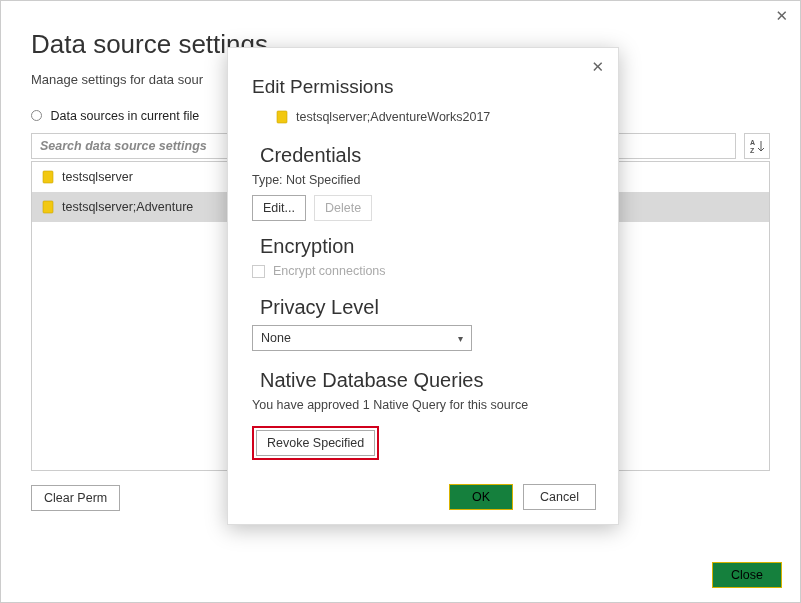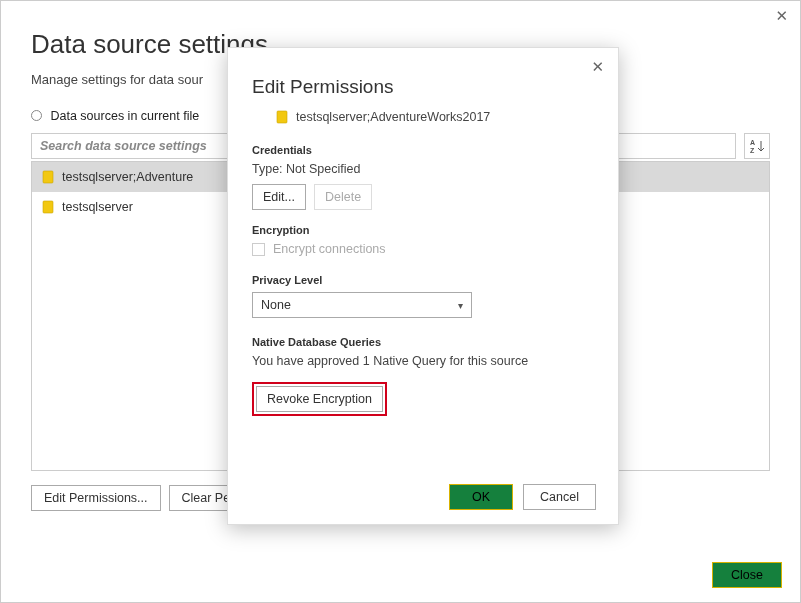--- a/index.html
+++ b/index.html
@@ -172,24 +172,24 @@
   .source-line {
     display: flex;
     align-items: center;
     gap: 8px;
     font-size: 12.5px;
     color: #444;
     margin-bottom: 20px;
     padding-left: 24px;
   }
   .section-head {
-    font-size: 11px;
-    font-weight: 700;
+    font-size: 20px;
+    font-weight: 400;
     color: #333;
-    margin: 14px 0 6px 0;
+    margin: 14px 0 6px 8px;
   }
   .plain {
     font-size: 12.5px;
     color: #444;
     margin: 2px 0 8px 0;
   }
   .inline-btns { display:flex; gap:8px; margin-bottom: 6px; }
   .chk-row {
     display:flex; align-items:center; gap:8px;
     color:#aaa; font-size:12.5px; margin-top:4px;
@@ -246,40 +246,39 @@
         <svg width="16" height="16">
           <text x="1" y="7" font-size="7" fill="#555">A</text>
           <text x="1" y="15" font-size="7" fill="#555">Z</text>
           <line x1="12" y1="3" x2="12" y2="13" stroke="#555" stroke-width="1"></line>
           <polyline points="9,10 12,13 15,10" fill="none" stroke="#555" stroke-width="1"></polyline>
         </svg>
       </div>
     </div>
 
     <div class="list-box">
+      <div class="list-row">
+        <span class="db-icon">
+          <svg width="12" height="14">
+              <rect x="1" y="1" width="10" height="12" rx="1" fill="#F2C811" stroke="#c9a400" stroke-width="0.6"></rect>
+            </svg>
+        </span>
+        <span>testsqlserver</span>
+      </div>
       <div class="list-row selected">
         <span class="db-icon">
           <svg width="12" height="14">
               <rect x="1" y="1" width="10" height="12" rx="1" fill="#F2C811" stroke="#c9a400" stroke-width="0.6"></rect>
             </svg>
         </span>
         <span>testsqlserver;Adventure</span>
       </div>
-      <div class="list-row">
-        <span class="db-icon">
-          <svg width="12" height="14">
-              <rect x="1" y="1" width="10" height="12" rx="1" fill="#F2C811" stroke="#c9a400" stroke-width="0.6"></rect>
-            </svg>
-        </span>
-        <span>testsqlserver</span>
-      </div>
     </div>
 
     <div class="bottom-row">
-      <div class="btn">Edit Permissions...</div>
       <div class="btn">Clear Perm</div>
     </div>
   </div>
 
   <div class="close-row">
     <div class="btn primary" style="padding:0 18px;">Close</div>
   </div>
 
   <div class="modal">
     <div class="modal-close">✕</div>
@@ -309,21 +308,21 @@
 
     <div class="section-head" style="margin-top:18px;">Privacy Level</div>
     <div class="select-box">
       <span>None</span>
       <span class="select-caret">▾</span>
     </div>
 
     <div class="section-head" style="margin-top:18px;">Native Database Queries</div>
     <div class="plain">You have approved 1 Native Query for this source</div>
     <span class="highlight-frame">
-      <div class="btn small">Revoke Encryption</div>
+      <div class="btn small">Revoke Specified</div>
     </span>
 
     <div class="modal-footer">
       <div class="btn primary" style="padding:0 22px;">OK</div>
       <div class="btn" style="padding:0 16px;">Cancel</div>
     </div>
   </div>
 </div>
 
 </body></html>

